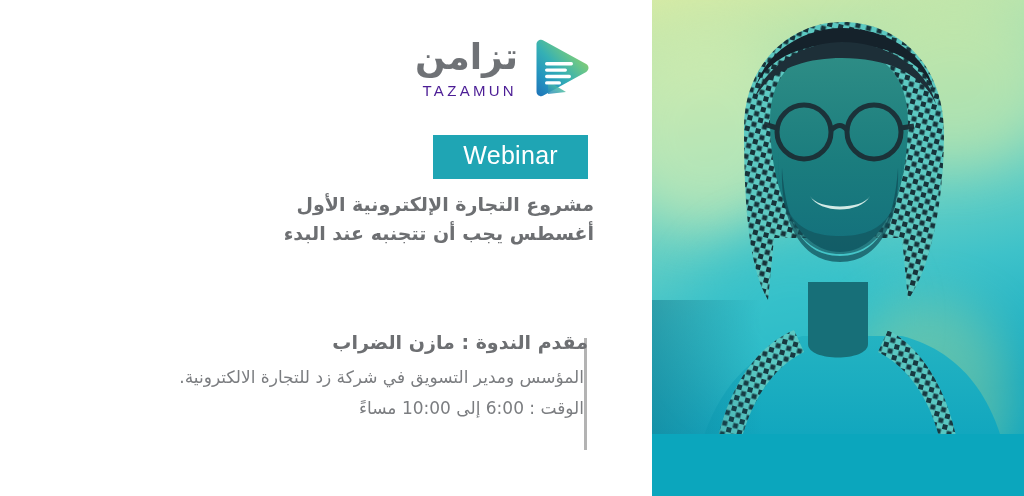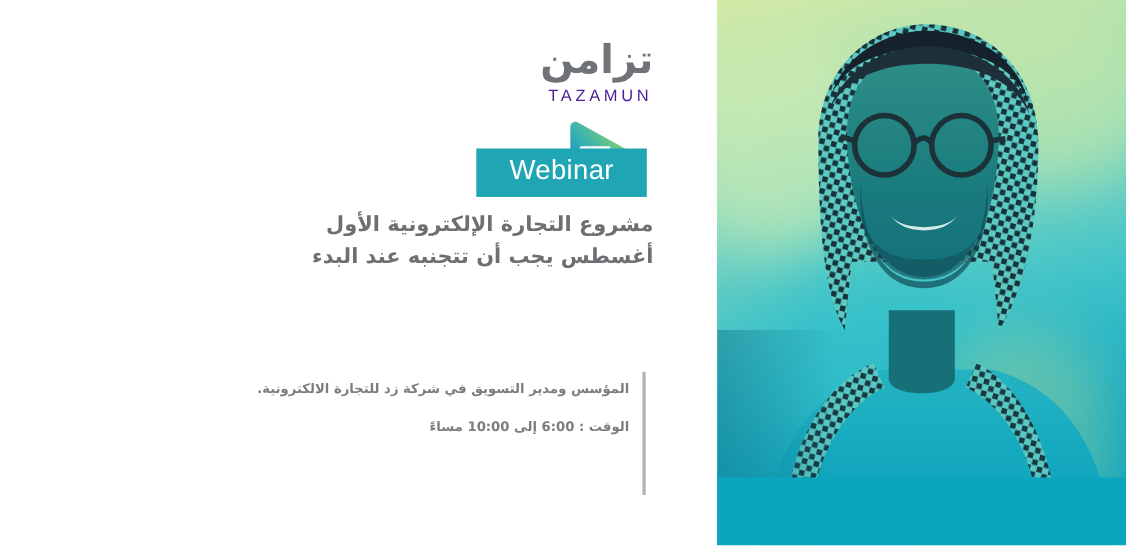--- a/index.html
+++ b/index.html
@@ -29,21 +29,21 @@
     box-sizing: border-box;
     padding: 0;
   }
 
   
   .logo-block {
     position: absolute;
     right: 56px;
     top: 34px;
     display: flex;
-    flex-direction: column;
+    flex-direction: row;
     align-items: center;
     gap: 10px;
     margin-left: 40px;
   }
   .logo-wordmark {
     display: flex;
     flex-direction: column;
     align-items: flex-end;
     line-height: 1;
   }
@@ -129,25 +129,25 @@
   }
   .speaker {
     font-size: 19px;
     font-weight: bold;
     color: #6d6f72;
     line-height: 1.5;
     margin: 0 0 7px 0;
     white-space: nowrap;
   }
   .detail-line {
-    font-size: 12px;
-    font-weight: bold;
+    font-size: 17px;
+    font-weight: normal;
     color: #7b7d80;
     line-height: 1.62;
-    margin: 16px;
+    margin: 4px;
     white-space: nowrap;
   }
 
   
   .photo {
     position: absolute;
     left: 652px;
     top: 0;
     width: 372px;
     height: 496px;
@@ -234,20 +234,21 @@
     <div class="badge">Webinar</div>
 
     <div class="title">
       <span class="line">مشروع التجارة الإلكترونية الأول</span>
       <span class="line">أغسطس يجب أن تتجنبه عند البدء</span>
     </div>
 
     <div class="divider"></div>
 
     <div class="details">
+      <p class="speaker">مقدم الندوة : مازن الضراب</p>
       <p class="detail-line">المؤسس ومدير التسويق في شركة زد للتجارة الالكترونية.</p>
       <p class="detail-line">الوقت :  6:00 إلى 10:00 مساءً</p>
     </div>
   </div>
 
   <div class="photo">
     <div class="photo-bg"></div>
     <div class="blob blob-a"></div>
     <div class="blob blob-b"></div>
     <div class="blob blob-c"></div>

